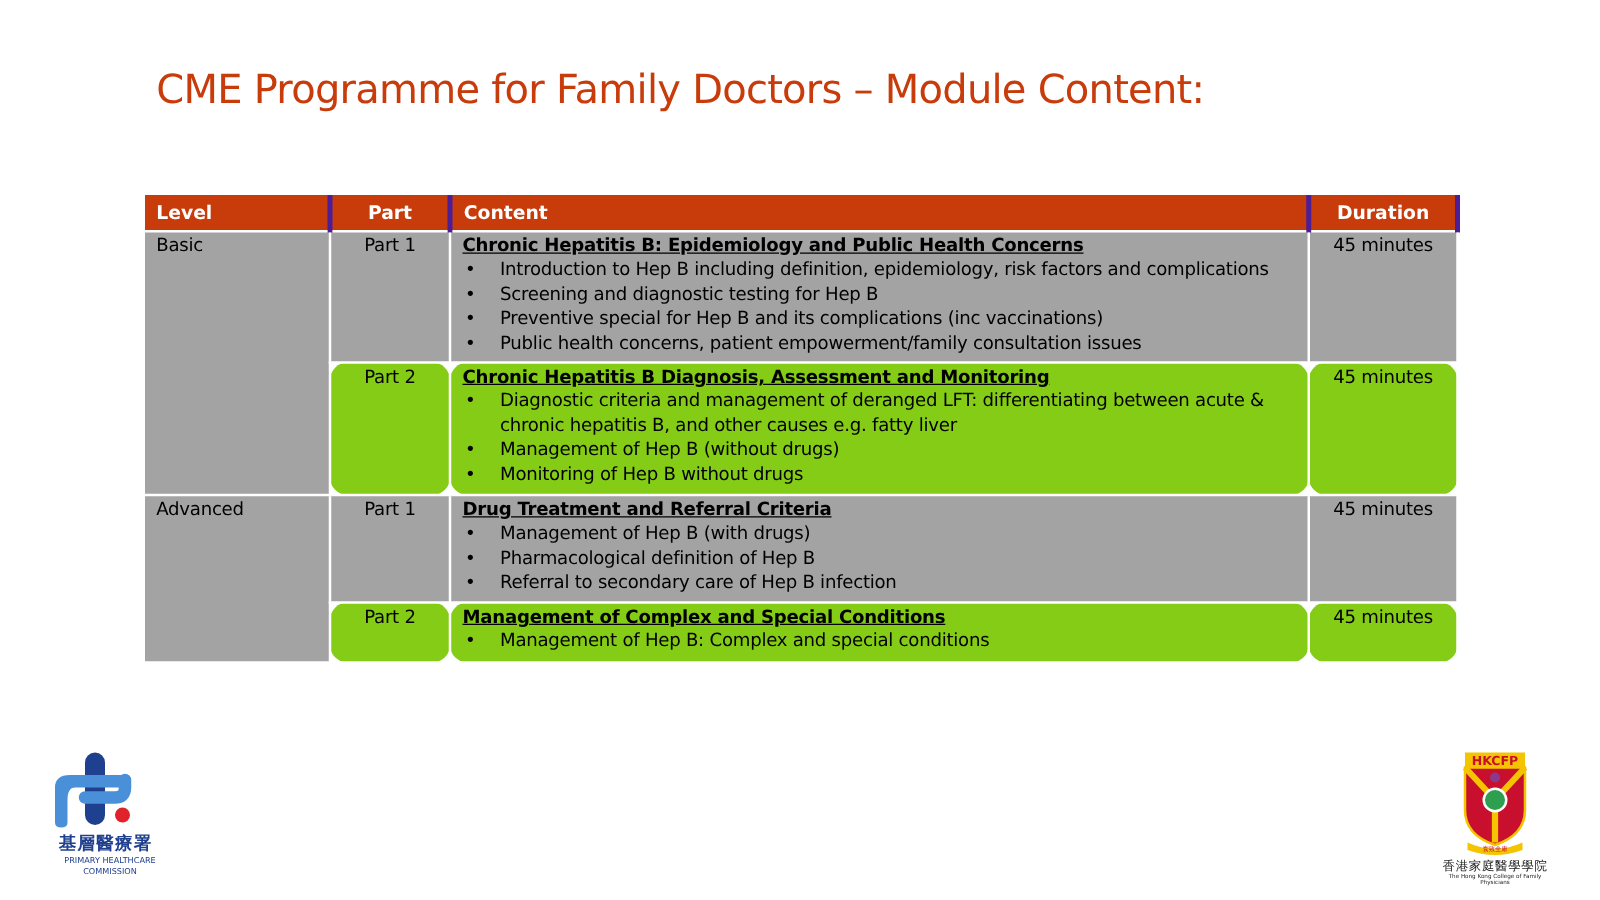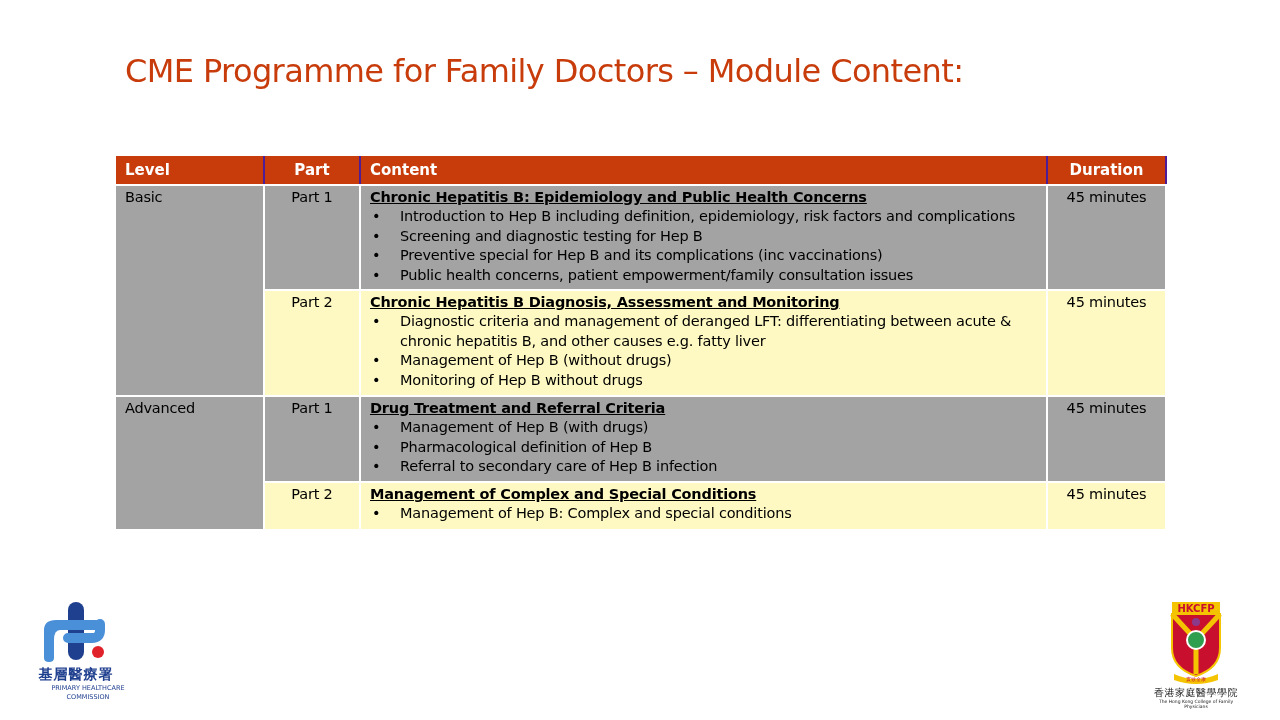--- a/index.html
+++ b/index.html
@@ -4,34 +4,34 @@
 <style>
   html, body { margin:0; padding:0; }
   body { width:1280px; height:720px; background:#ffffff; position:relative; overflow:hidden;
          font-family:"DejaVu Sans", sans-serif; color:#000; }
   .title { position:absolute; left:125px; top:52px; color:#c83c0c; line-height:38px; }
   .title .l1 { font-size:32px; font-weight:normal; letter-spacing:-0.6px; display:block; }
   .title .l2 { font-size:32px; font-weight:bold; letter-spacing:-0.4px; display:block; }
   table { position:absolute; left:116px; top:156px; width:1050px; border-collapse:collapse;
           font-size:14.5px; table-layout:fixed; }
   th { background:#c83c0c; color:#fff; font-weight:bold; height:28px; text-align:left; padding:0 9px;
-       border-right:2px solid #4c1d95; border-bottom:2px solid #fff; font-size:15px; }
+       border-right:4px solid #4c1d95; border-bottom:2px solid #fff; font-size:15px; }
   th.c { text-align:center; }
   td { vertical-align:top; padding:2px 9px 4px; border-right:2px solid #fff; border-bottom:2px solid #fff;
        line-height:19.4px; letter-spacing:-0.2px; }
   td.c { text-align:center; }
   .dark { background:#a3a3a3; }
-  .light { background:#fef9c3; }
+  .light { background:#84cc16;border-radius:14px; }
   .sec-title { font-weight:bold; text-decoration:underline; }
   ul { list-style:none; margin:0; padding:0; }
   li { position:relative; padding-left:30px; }
   li::before { content:"•"; position:absolute; left:2px; top:0; }
   .logo-left { position:absolute; left:30px; top:600px; width:92px; height:104px; }
   .logo-right { position:absolute; left:1150px; top:600px; width:92px; height:108px; }
-  .phc-zh { position:absolute; left:0; top:66px; width:92px; text-align:center; font-size:14px;
+  .phc-zh { position:absolute; left:0; top:66px; width:92px; text-align:right; font-size:14px;
             color:#1f3f8f; font-weight:bold; letter-spacing:1px; }
   .phc-en { position:absolute; left:12px; top:84px; width:92px; text-align:center; font-size:6.5px;
             color:#1f3f8f; font-weight:normal; line-height:9px; }
   .hk-zh { position:absolute; left:0; top:86px; width:92px; text-align:center; font-size:10px; color:#222; letter-spacing:0.5px; }
   .hk-en { position:absolute; left:0; top:99px; width:92px; text-align:center; font-size:4.5px; color:#222; }
 </style>
 </head>
 <body>
 
 <div class="title">

